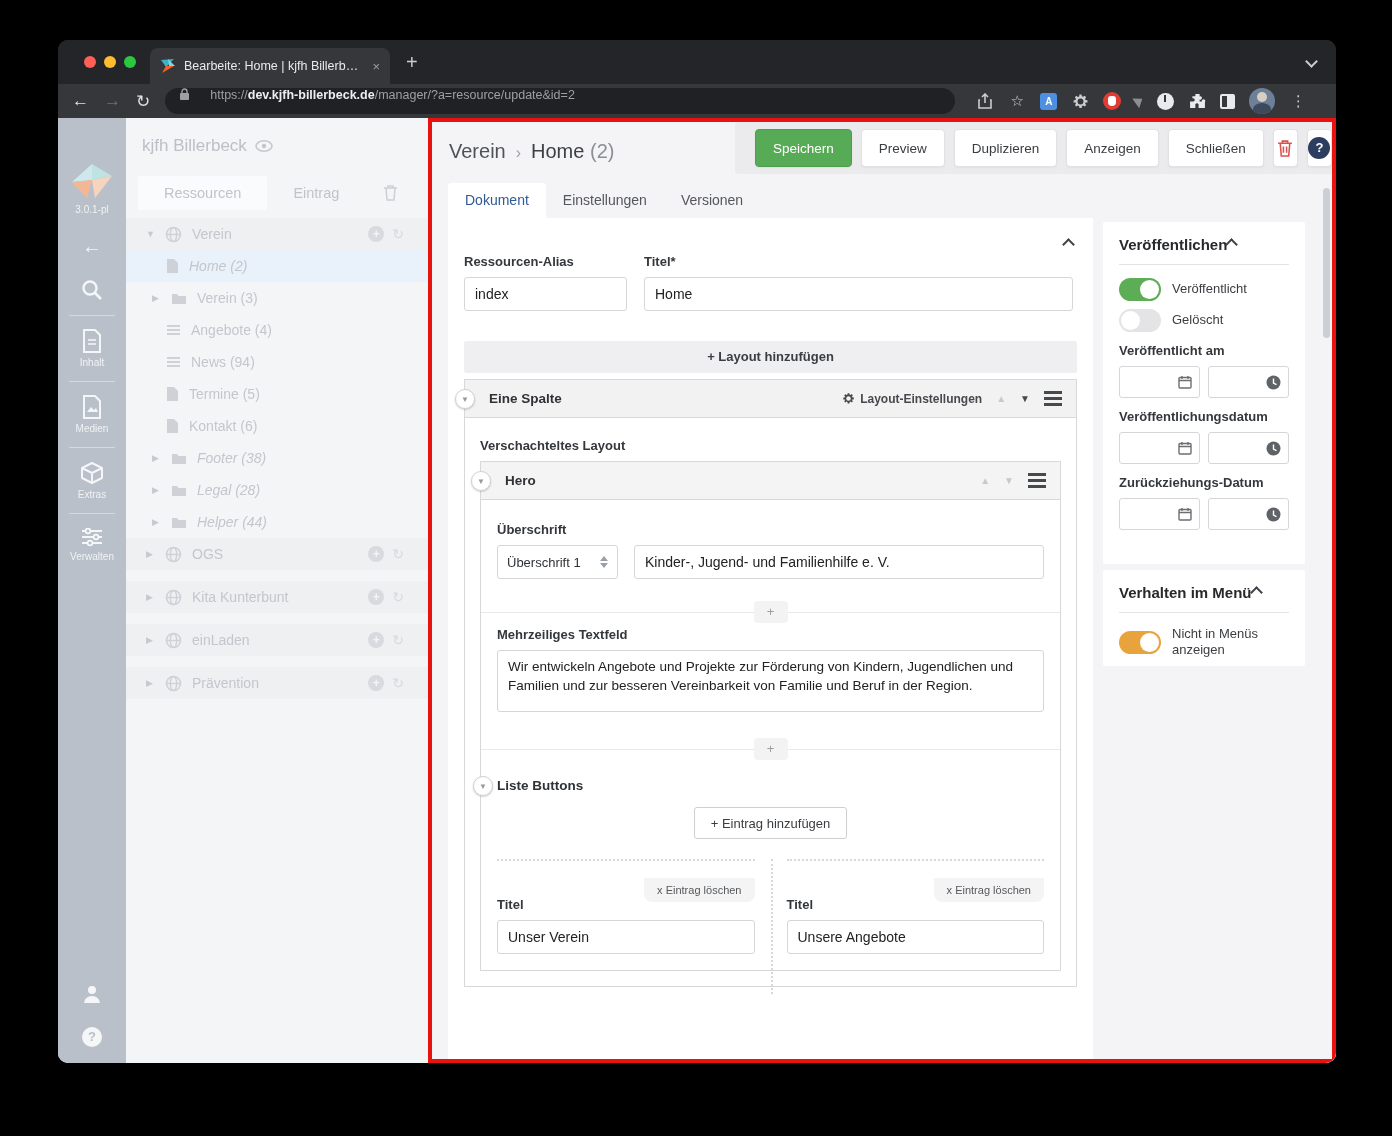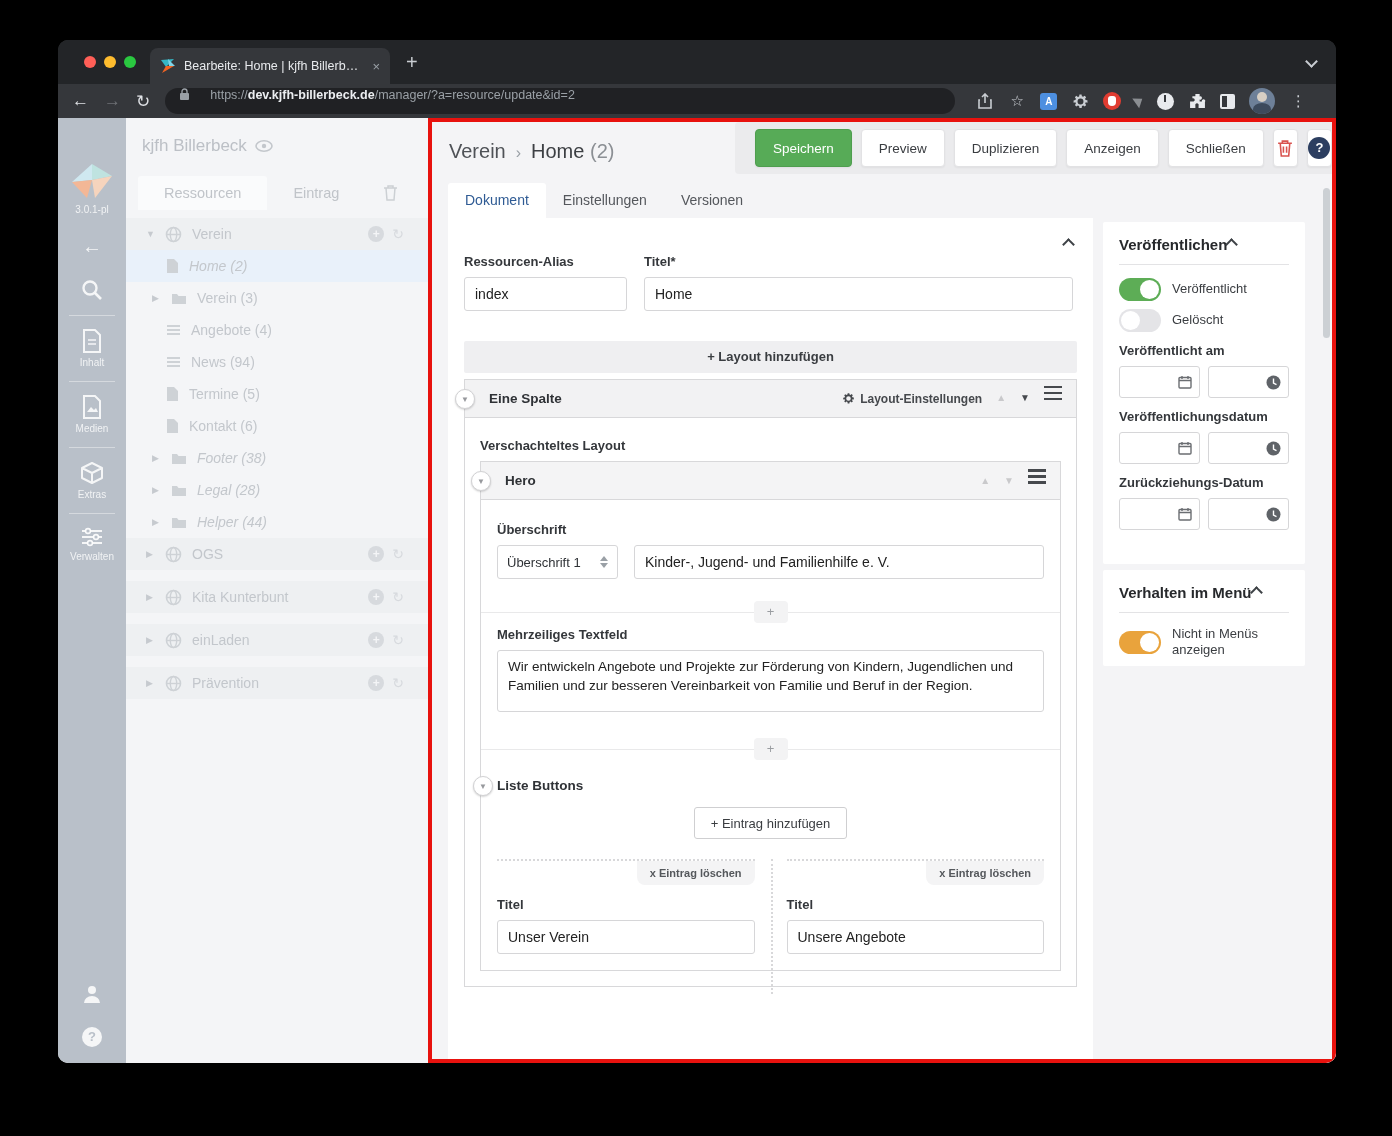--- a/index.html
+++ b/index.html
@@ -120,21 +120,21 @@
 
   .addlayout { margin-top:30px; height:32px; background:#efeff1; border-radius:2px; text-align:center;
                line-height:32px; font-size:13px; font-weight:bold; color:#3a3d41; }
   .section { margin-top:6px; border:1px solid #d8d8da; background:#fff; position:relative; }
   .sec-head { height:38px; background:#f2f2f3; border-bottom:1px solid #d8d8da; display:flex;
               align-items:center; padding:0 14px 0 24px; position:relative; }
   .circ { position:absolute; left:-10px; top:9px; width:20px; height:20px; border-radius:50%;
           background:#fff; border:1px solid #d2d2d4; box-shadow:0 1px 2px rgba(0,0,0,.18);
           font-size:8px; color:#97999d; display:flex; align-items:center; justify-content:center; }
   .sec-title { font-size:13.5px; font-weight:bold; color:#2f3236; }
-  .sec-right { margin-left:auto; display:flex; align-items:flex-start; gap:14px; }
+  .sec-right { margin-left:auto; display:flex; align-items:center; gap:14px; }
   .gearlbl { display:flex; align-items:center; gap:5px; font-size:12px; font-weight:bold; color:#46494d; }
   .tri { font-size:10px; }
   .tri.dim { color:#c9c9cb; } .tri.dark { color:#46494d; }
   .burger { width:18px; height:2.5px; background:#46494d; position:relative; }
   .burger::before, .burger::after { content:""; position:absolute; left:0; width:18px; height:2.5px; background:#46494d; }
   .burger::before { top:-6px; } .burger::after { top:6px; }
   .sec-body { padding:0 15px 15px; }
   .nested-lbl { margin:20px 0 8px; }
 
   .hero { border:1px solid #d8d8da; background:#fff; position:relative; }
@@ -153,22 +153,22 @@
   .plusbtn { position:absolute; left:50%; top:0; transform:translateX(-50%); width:34px; height:22px;
              background:#f3f3f4; border-radius:4px; color:#9a9da1; text-align:center; line-height:22px; font-size:13px; }
   .listhead { display:flex; align-items:center; margin-top:18px; position:relative; }
   .listhead .circ { left:-24px; top:-2px; }
   .addentry { display:block; margin:14px auto 0; height:32px; background:#fff; border:1px solid #cfcfd1;
               border-radius:3px; font-size:13px; color:#3a3d41; padding:0 16px;
               font-family:"Liberation Sans", sans-serif; }
   .entries { margin-top:20px; display:flex; gap:32px; position:relative; }
   .entries::before { content:""; position:absolute; left:50%; top:0; bottom:-40px; border-left:2px dotted #d8d8da; }
   .entry { flex:1; border-top:2px dotted #d8d8da; position:relative; padding-top:36px; }
-  .deltab { position:absolute; top:0; right:0; background:#f4f4f5; border-radius:0 0 8px 8px;
-            padding:6px 13px; font-size:11px; color:#55585c;font-weight:bold; }
+  .deltab { position:absolute; top:17px; right:0; background:#f4f4f5; border-radius:0 0 8px 8px;
+            padding:6px 13px; font-size:11px; color:#55585c; }
 
   
   .rpanel { position:absolute; left:671px; width:202px; background:#fff; border-radius:2px; padding:14px 16px; }
   .p-publish { top:100px; height:342px; }
   .p-menu { top:448px; height:96px; overflow:hidden; }
   .ptitle-row { display:flex; align-items:center; justify-content:flex-start; }
   .ptitle { font-size:15px; font-weight:bold; color:#27292c; }
   .phr { border:none; border-top:1px solid #e3e3e5; margin:11px 0 13px; }
   .togrow { display:flex; align-items:center; gap:11px; margin-bottom:8px; }
   .toglbl { font-size:13px; color:#3a3d41; line-height:1.25; }

